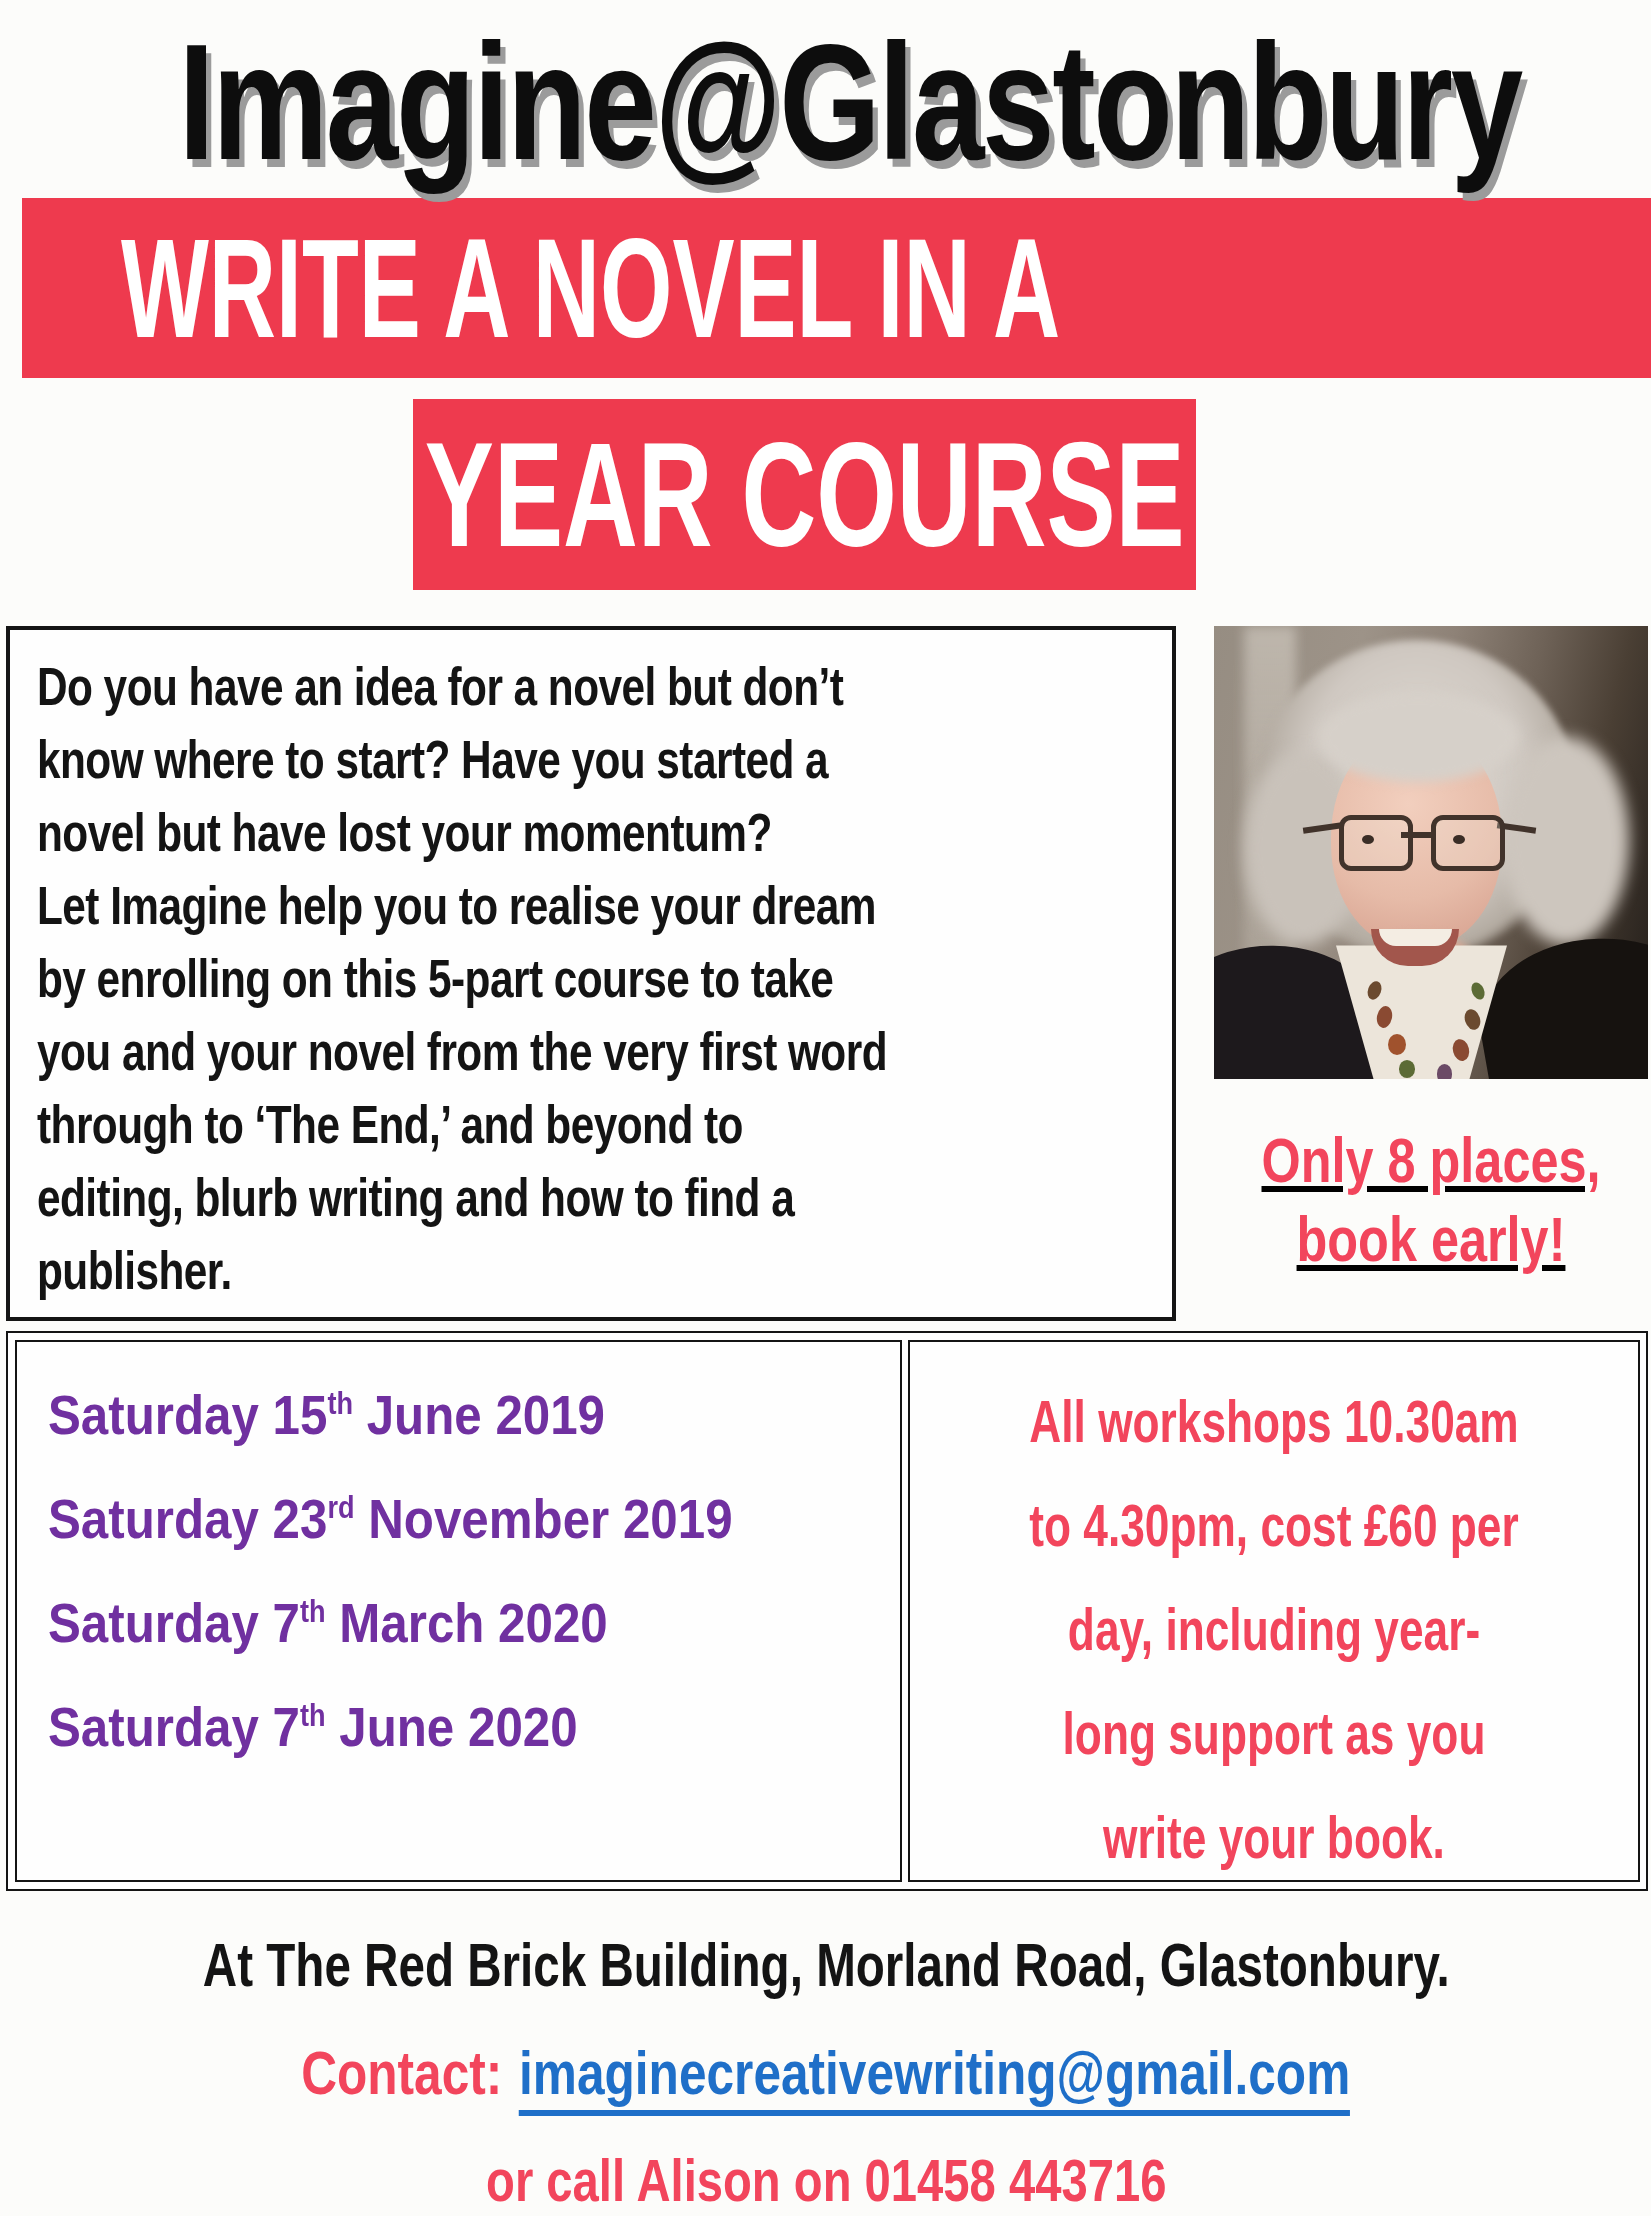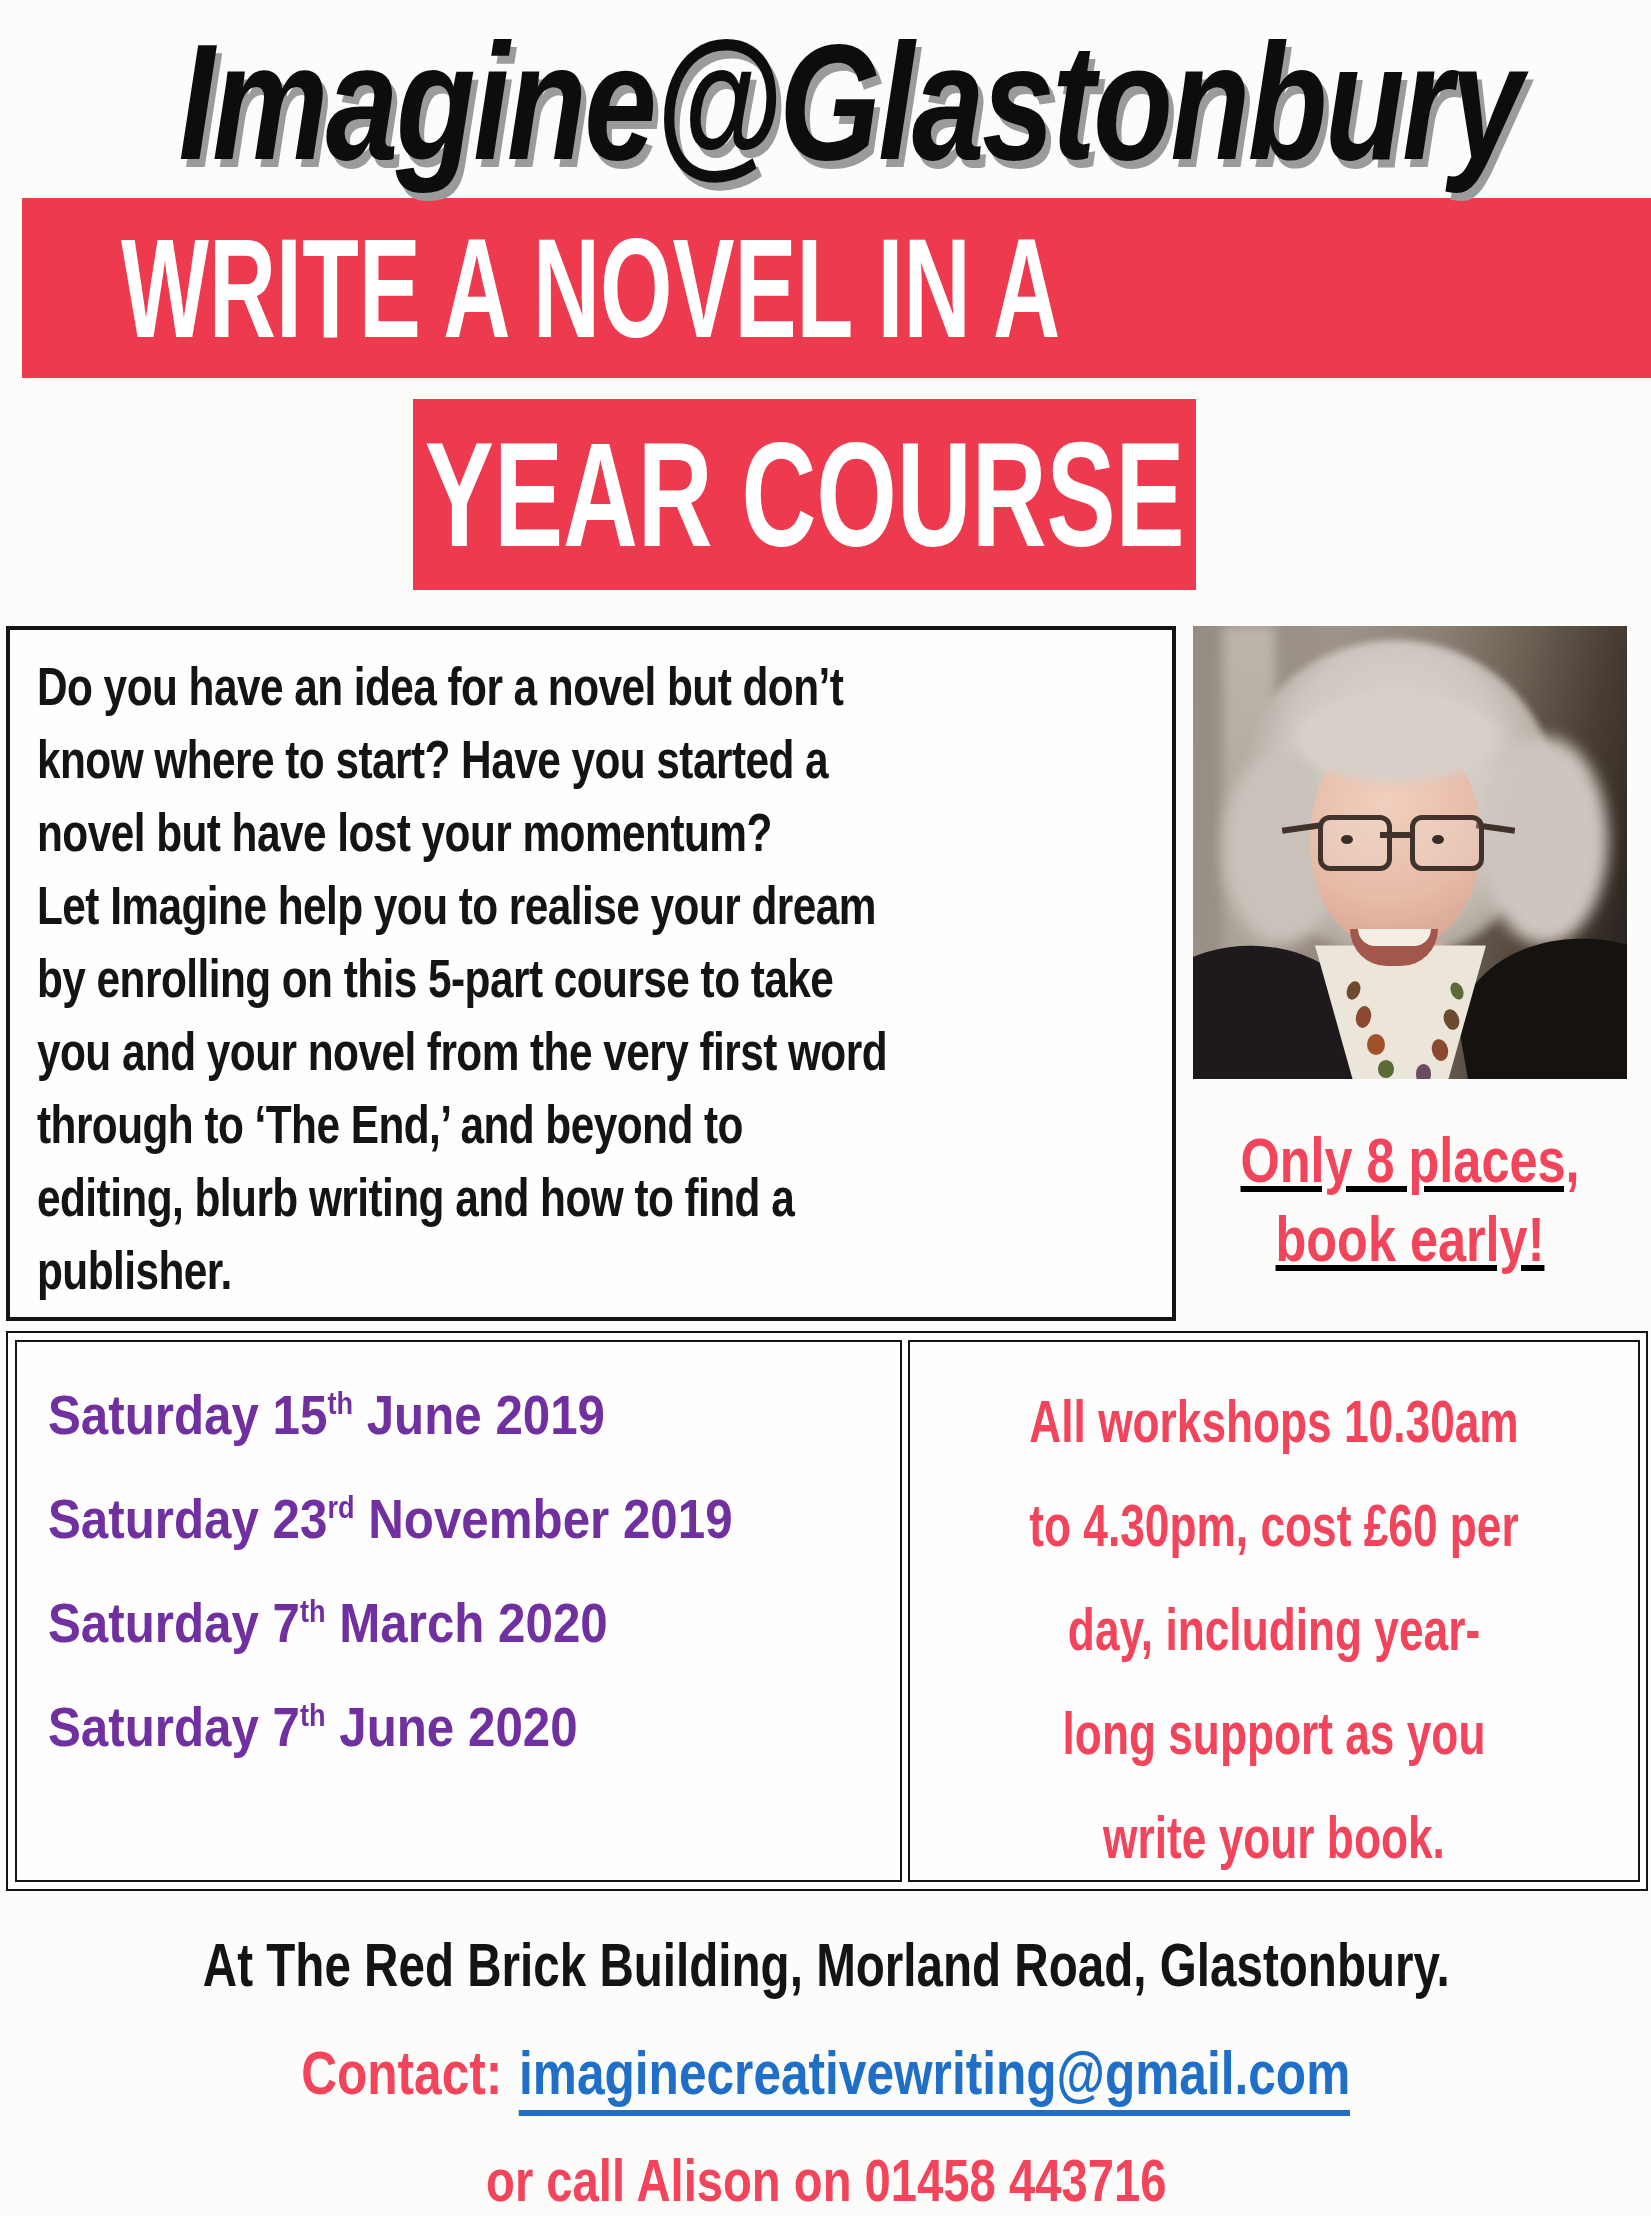--- a/index.html
+++ b/index.html
@@ -20,21 +20,21 @@
     background:var(--paper);
     overflow:hidden;
     margin:0 auto;
   }
 
   
   .title{
     margin-top:10.4px;
     height:185px;line-height:185px;
     text-align:center;
-    font-size:165px;font-weight:bold;font-style:italic;
+    font-size:165px;font-weight:bold;
     color:#0d0d0d;
     letter-spacing:-3px;
     white-space:nowrap;
   }
   .title .squeeze{
     display:inline-block;
     transform:scaleX(0.79);
     transform-origin:center center;
     text-shadow:6.7px 8.2px 0 var(--shadow-gray);
   }
@@ -77,21 +77,21 @@
     display:inline-block;
     font-size:148px;font-weight:bold;color:#ffffff;
     white-space:nowrap;
     transform:scaleX(0.70);
     transform-origin:center center;
   }
 
   
   .content-row{
     display:flex;
-    margin-top:36px;margin-left:6px;
+    margin-top:36px;margin-left:6px;gap:21px;
   }
   .intro-box{
     width:1170px;height:695px;
     box-sizing:border-box;
     border:4.5px solid var(--ink);
     background:#fefefe;
     padding:19.3px 0 0 27px;
   }
   .intro-text{
     width:1395px;

